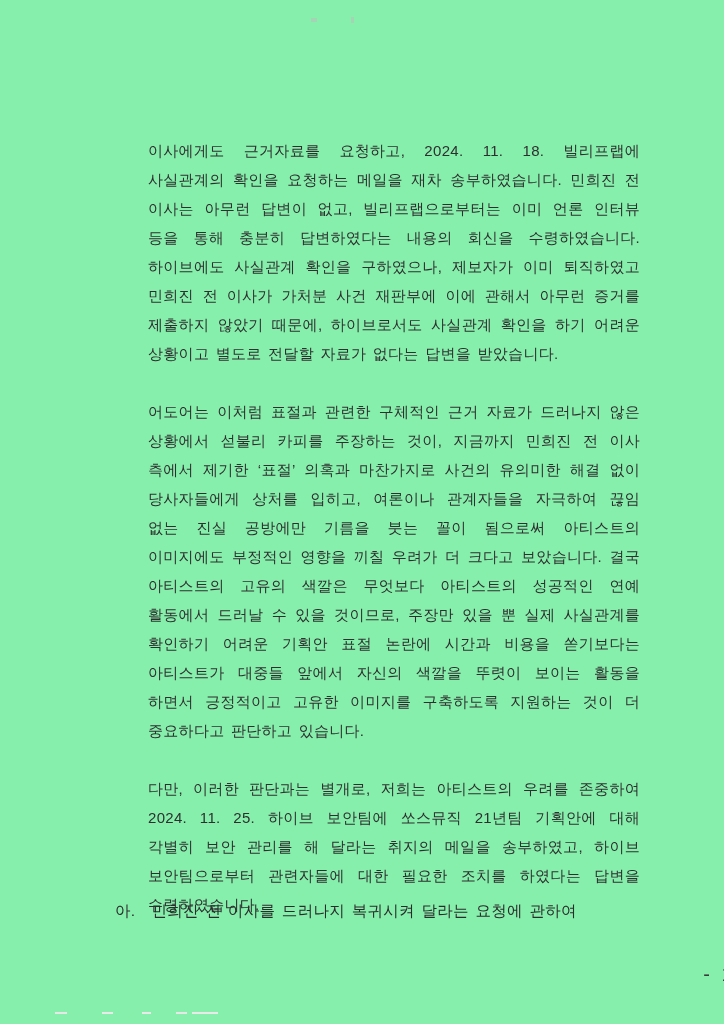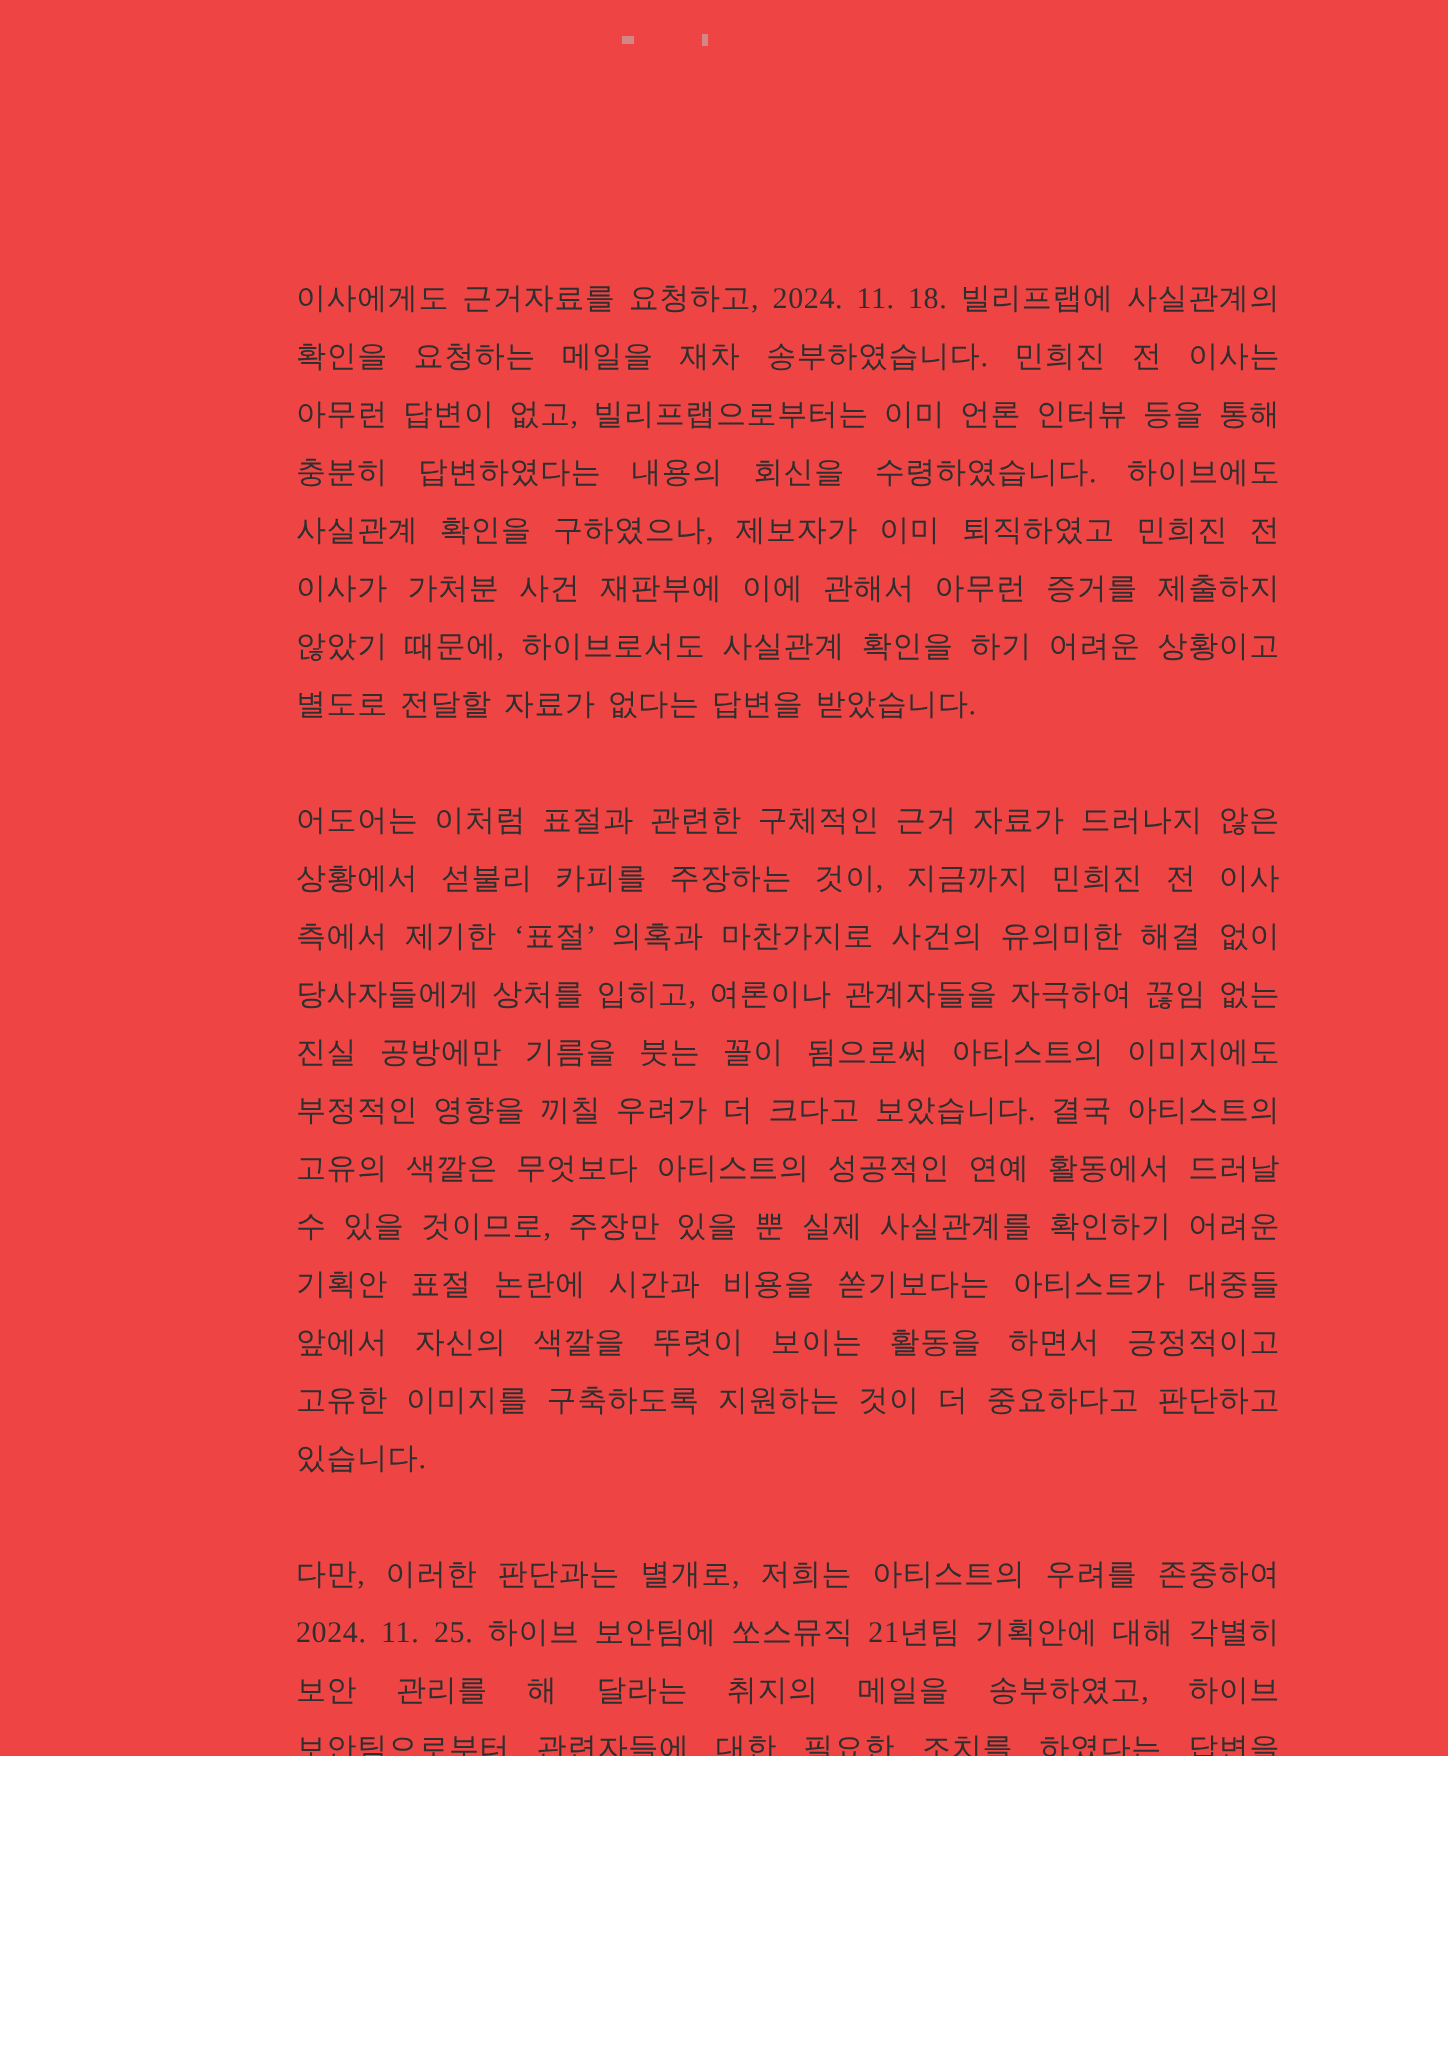--- a/index.html
+++ b/index.html
@@ -3,24 +3,24 @@
 <meta charset="utf-8">
 <style>
   html, body {
     margin: 0;
     padding: 0;
     background: #ffffff;
   }
   .page {
     position: relative;
     width: 724px;
-    height: 878px;
-    background: #ef4444;
+    height: 1024px;
+    background: #86efac;
     overflow: hidden;
-    font-family: Liberation Serif, serif;
+    font-family: Liberation Sans, sans-serif;
     color: #2f2f2f;
   }
   .body-text {
     position: absolute;
     left: 148px;
     top: 136px;
     width: 492px;
   }
   .body-text p {
     margin: 0 0 29px 0;

